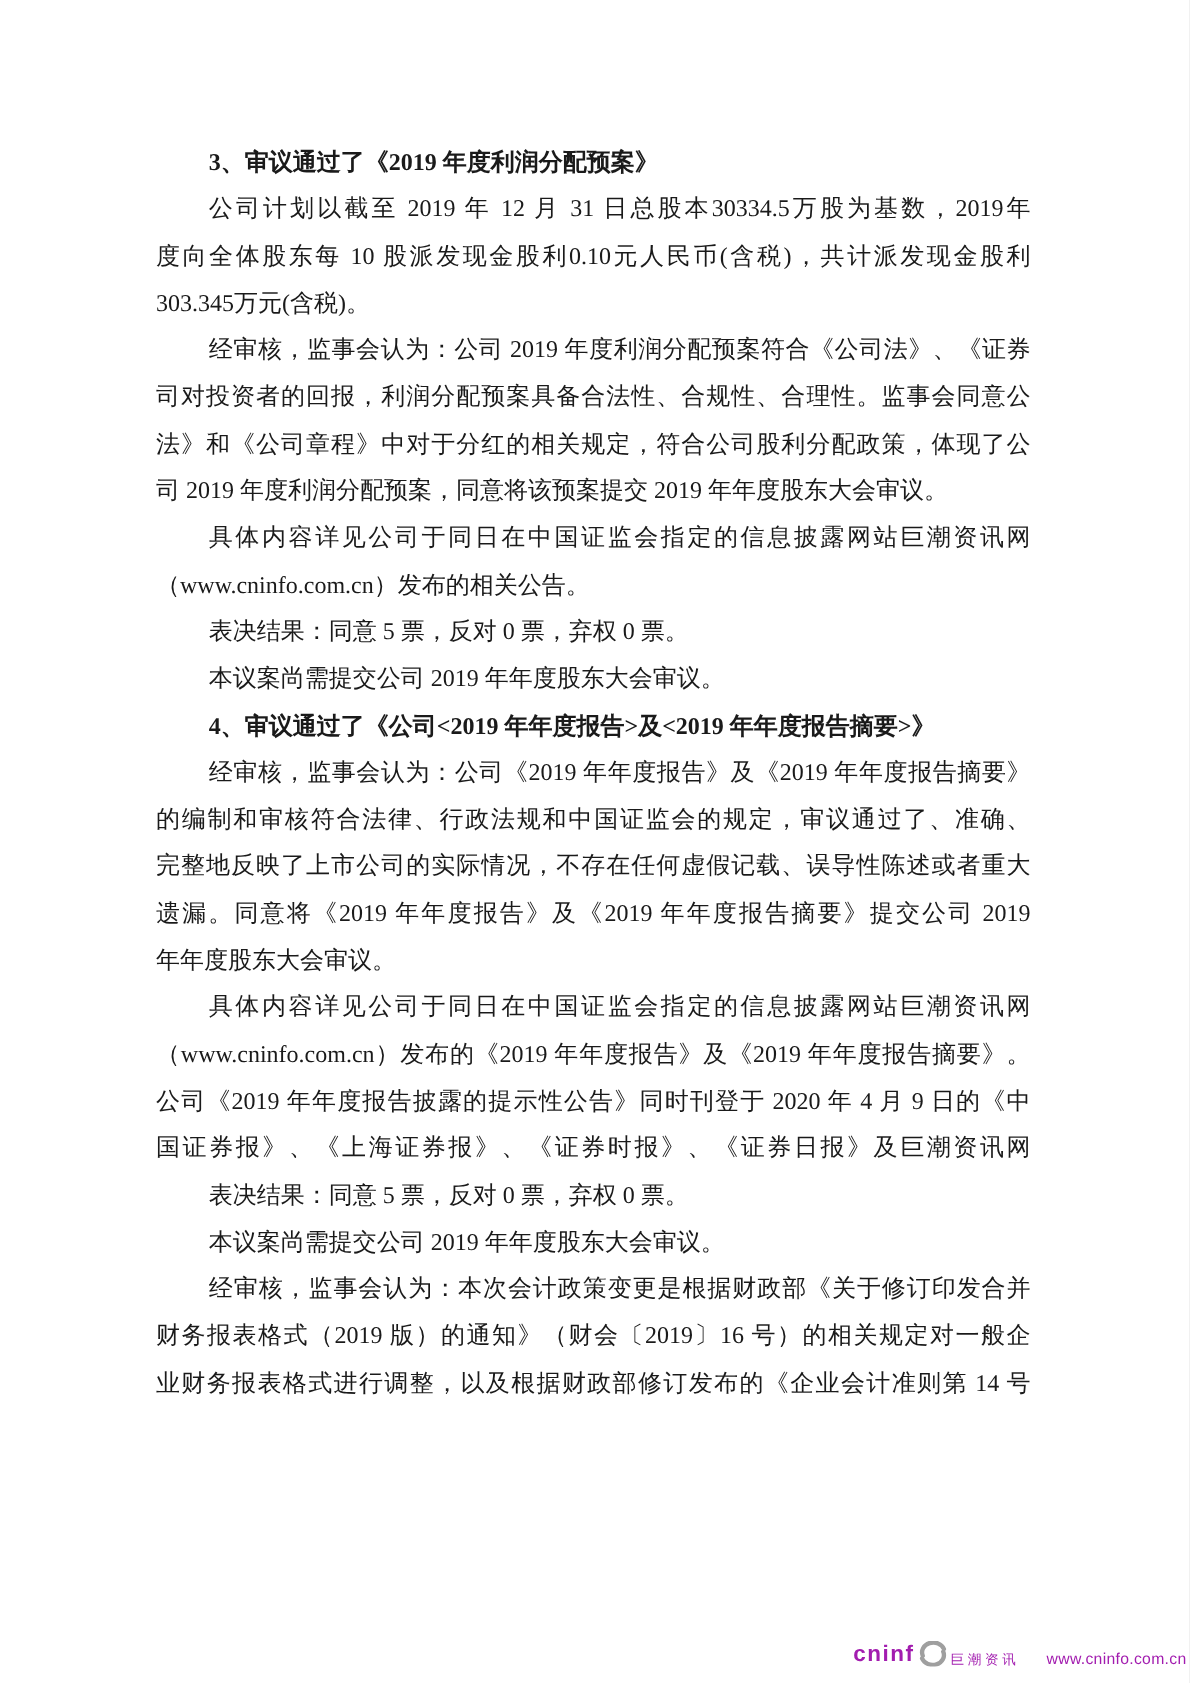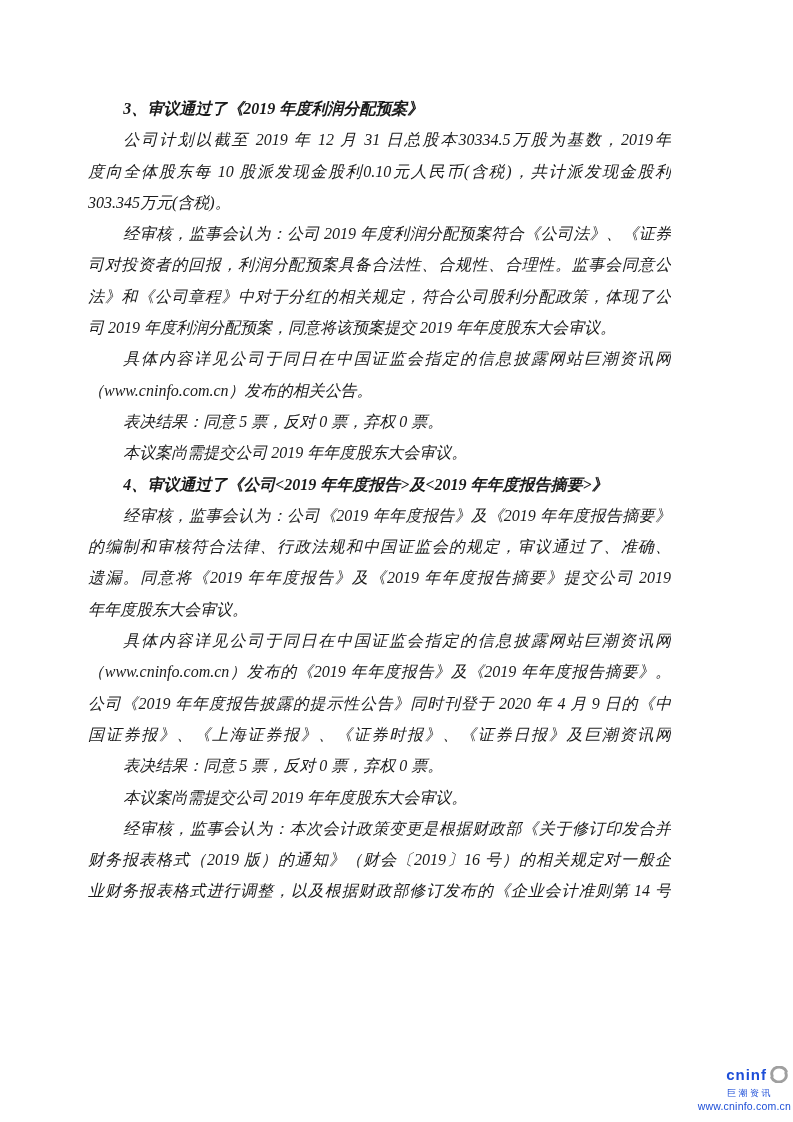--- a/index.html
+++ b/index.html
@@ -9,23 +9,22 @@
     height: 1122px;
     margin: 0 auto;
     background: #ffffff;
     overflow: hidden;
     font-family: "Liberation Serif", "DejaVu Serif", serif;
     color: #1a1a1a;
   }
   .doc-body {
     position: absolute;
     top: 93px;
-    left: 88px;
+    left: 104px;
     width: 583px;
-    font-style: italic;
   }
   .line {
     font-size: 16px;
     line-height: 31.3px;
     white-space: nowrap;
     text-align: left;
   }
   .line.fill {
     white-space: normal;
     text-align: justify;
@@ -33,23 +32,23 @@
     height: 31.3px;
     overflow: hidden;
   }
   .line.ind { text-indent: 2.2em; }
   .line.h { font-weight: bold; }
   .logo {
     position: absolute;
     right: 2px;
     bottom: 11px;
     display: flex;
-    flex-direction: column;
+    flex-direction: row;
     align-items: flex-end;
-    color: #1d4ed8;
+    color: #a21caf;
     font-family: "Liberation Sans", "DejaVu Sans", sans-serif;
     line-height: 1;
   }
   .logo-row1 {
     display: flex;
     align-items: center;
     gap: 2px;
     margin-right: 2px;
   }
   .logo-wordmark {
@@ -83,20 +82,21 @@
     <div class="line fill">司对投资者的回报，利润分配预案具备合法性、合规性、合理性。监事会同意公</div>
     <div class="line fill">法》和《公司章程》中对于分红的相关规定，符合公司股利分配政策，体现了公</div>
     <div class="line">司 2019 年度利润分配预案，同意将该预案提交 2019 年年度股东大会审议。</div>
     <div class="line ind fill">具体内容详见公司于同日在中国证监会指定的信息披露网站巨潮资讯网</div>
     <div class="line">（www.cninfo.com.cn）发布的相关公告。</div>
     <div class="line ind">表决结果：同意 5 票，反对 0 票，弃权 0 票。</div>
     <div class="line ind">本议案尚需提交公司 2019 年年度股东大会审议。</div>
     <div class="line h ind">4、审议通过了《公司&lt;2019 年年度报告&gt;及&lt;2019 年年度报告摘要&gt;》</div>
     <div class="line ind fill">经审核，监事会认为：公司《2019 年年度报告》及《2019 年年度报告摘要》</div>
     <div class="line fill">的编制和审核符合法律、行政法规和中国证监会的规定，审议通过了、准确、</div>
+    <div class="line fill">完整地反映了上市公司的实际情况，不存在任何虚假记载、误导性陈述或者重大</div>
     <div class="line fill">遗漏。同意将《2019 年年度报告》及《2019 年年度报告摘要》提交公司 2019</div>
     <div class="line">年年度股东大会审议。</div>
     <div class="line ind fill">具体内容详见公司于同日在中国证监会指定的信息披露网站巨潮资讯网</div>
     <div class="line fill">（www.cninfo.com.cn）发布的《2019 年年度报告》及《2019 年年度报告摘要》。</div>
     <div class="line fill">公司《2019 年年度报告披露的提示性公告》同时刊登于 2020 年 4 月 9 日的《中</div>
     <div class="line fill">国证券报》、《上海证券报》、《证券时报》、《证券日报》及巨潮资讯网</div>
     <div class="line ind">表决结果：同意 5 票，反对 0 票，弃权 0 票。</div>
     <div class="line ind">本议案尚需提交公司 2019 年年度股东大会审议。</div>
     <div class="line ind fill">经审核，监事会认为：本次会计政策变更是根据财政部《关于修订印发合并</div>
     <div class="line fill">财务报表格式（2019 版）的通知》（财会〔2019〕16 号）的相关规定对一般企</div>

